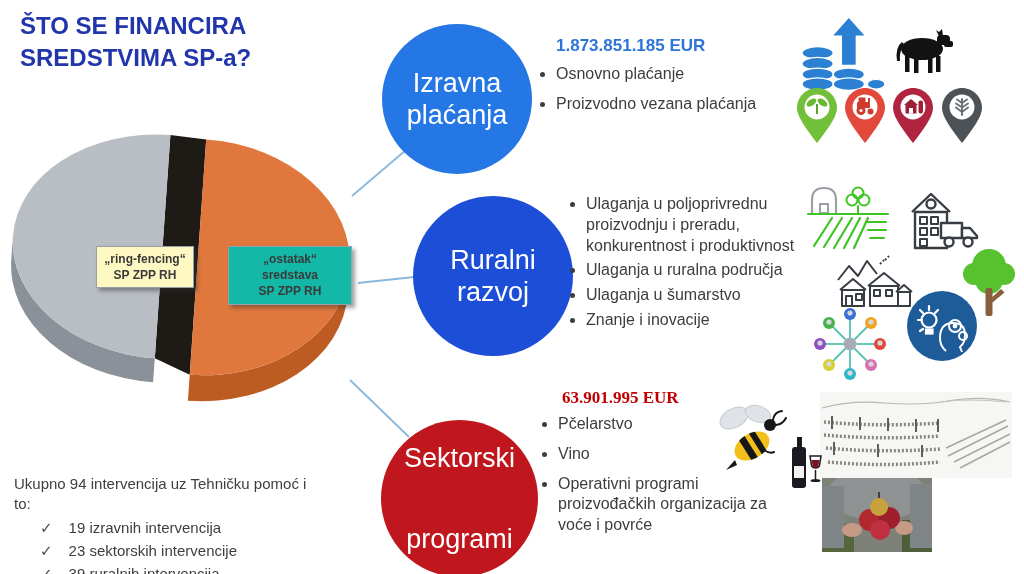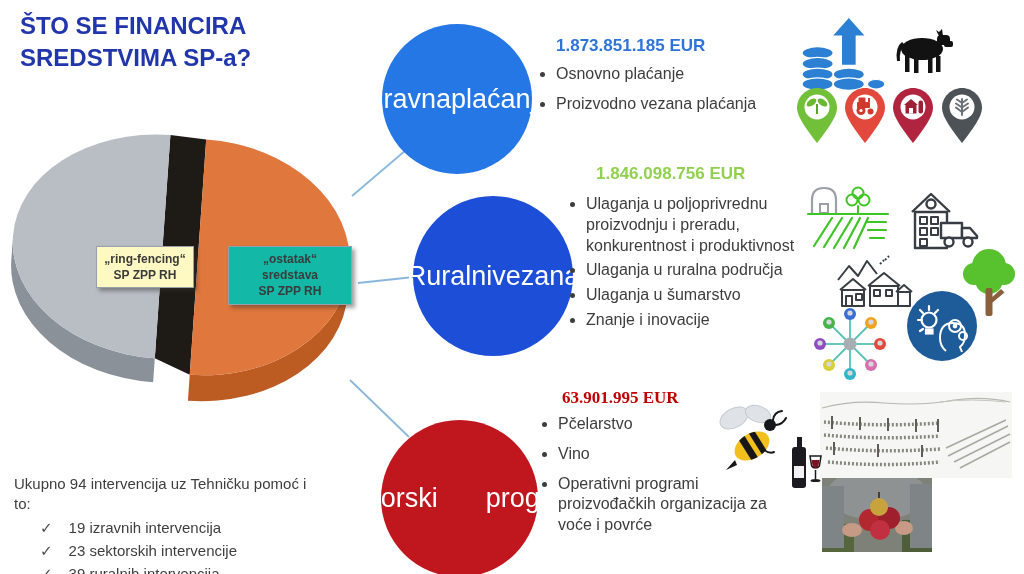--- a/index.html
+++ b/index.html
@@ -10,21 +10,21 @@
   .title{left:20px;top:10px;width:360px;font-size:24px;font-weight:700;color:#2236ac;line-height:1.35;z-index:2;}
   
   .pie-svg{left:2px;top:116px;z-index:1;}
   .pie-label{position:absolute;z-index:3;border:1px solid #97a0ab;box-shadow:3px 3px 4px rgba(50,50,50,.45);
              font-size:12px;font-weight:700;color:#3a3a3a;text-align:center;line-height:1.35;padding:4px 5px;}
   .pie-label-gray{left:96px;top:246px;width:86px;background:#fef9c3;}
   .pie-label-orange{left:228px;top:246px;width:112px;background:#14b8a6;}
   
   .connector-svg{left:0;top:0;z-index:0;pointer-events:none;}
   
-  .big-circle{border-radius:50%;display:flex;flex-direction:row;align-items:center;justify-content:center;
+  .big-circle{border-radius:50%;display:flex;flex-direction:column;align-items:center;justify-content:center;
               color:#fff;text-align:left;z-index:2;line-height:1.2;}
   .big-circle .cl{font-size:27px;}
   .circle-blue{left:382px;top:24px;width:150px;height:150px;}
   .circle-green{left:413px;top:196px;width:160px;height:160px;}
   .circle-red{left:381px;top:420px;width:157px;height:157px;gap:48px;}
   
   .amount{font-weight:700;font-size:17px;z-index:2;}
   .amount-blue{left:556px;top:36px;}
   .amount-green{left:596px;top:164px;}
   .amount-red{left:562px;top:388px;}
@@ -80,29 +80,28 @@
     <div>„ostatak“ sredstava</div>
     <div>SP ZPP RH</div>
   </div>
 
   <div class="abs big-circle circle-blue" style="background: rgb(37, 119, 230);">
     <span class="cl">Izravna</span>
     <span class="cl">plaćanja</span>
   </div>
   <div class="abs big-circle circle-green" style="background: #1d4ed8;">
     <span class="cl">Ruralni</span>
-    <span class="cl">vezana</span>
+    <span class="cl">razvoj</span>
   </div>
   <div class="abs big-circle circle-red" style="background: rgb(192, 22, 29);">
     <span class="cl">Sektorski</span>
     <span class="cl">programi</span>
   </div>
 
   <div class="abs amount amount-blue" style="color: rgb(46, 116, 216);">1.873.851.185 EUR</div>
-  <div class="abs amount amount-green" style="color: rgb(146, 208, 80);">1.846.098.756 EUR</div>
   <div class="abs amount amount-red" style="color: rgb(192, 0, 0); font-family: Liberation Serif, serif;">63.901.995 EUR</div>
 
   <ul class="abs bullets bullets-blue">
     <li>Osnovno plaćanje</li>
     <li>Proizvodno vezana plaćanja</li>
   </ul>
   <ul class="abs bullets bullets-green">
     <li>Ulaganja u poljoprivrednu proizvodnju i preradu, konkurentnost i produktivnost</li>
     <li>Ulaganja u ruralna područja</li>
     <li>Ulaganja u šumarstvo</li>

